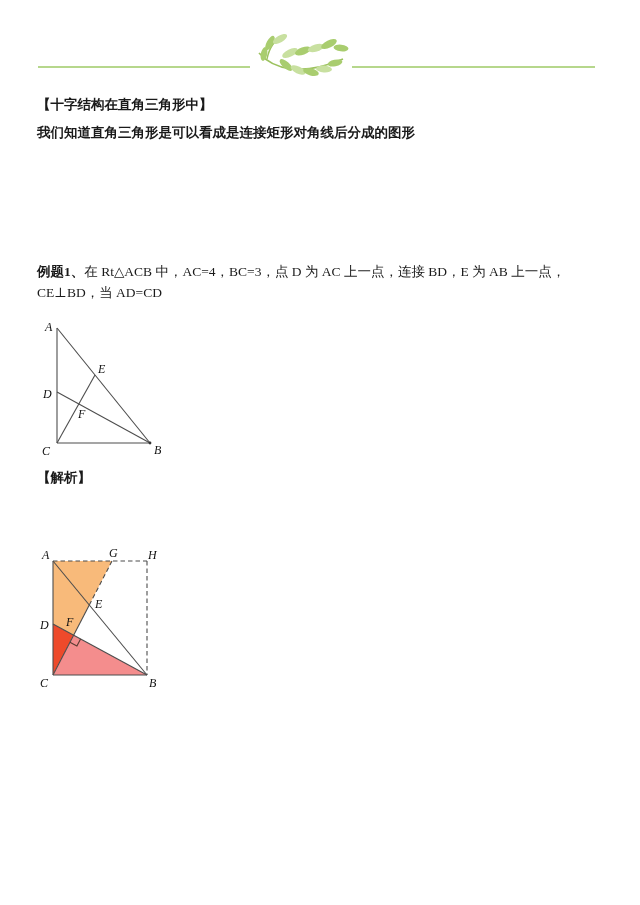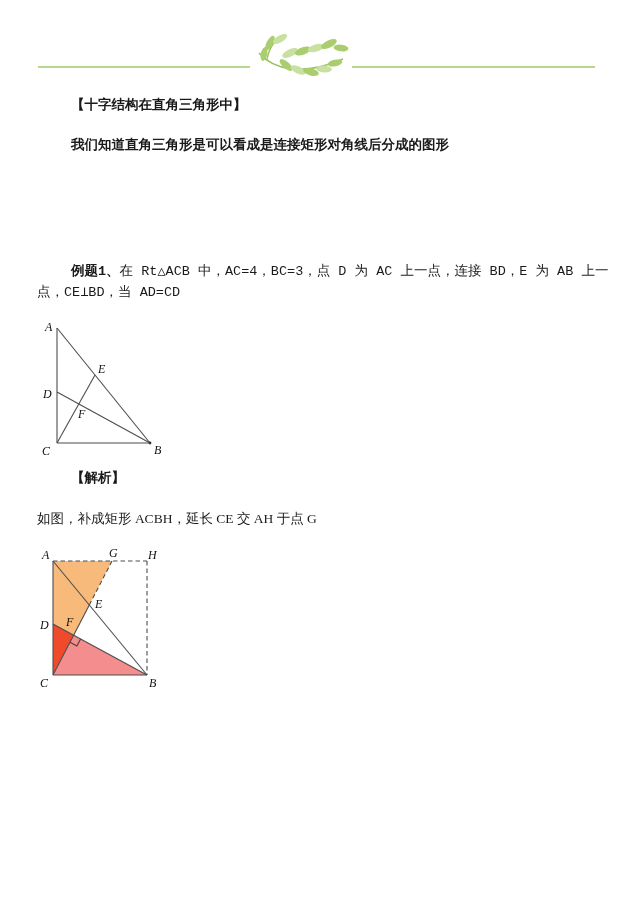--- a/index.html
+++ b/index.html
@@ -7,21 +7,21 @@
     position:relative;
     width:640px;height:905px;
     margin:0 auto;
     background:#ffffff;
     font-family:"Liberation Serif","DejaVu Serif",serif;
     color:#1a1a1a;
     overflow:hidden;
   }
   .abs{position:absolute;}
   .hline{height:2px;background:#b6d78c;}
-  .b{font-weight:bold;margin-left:34px;}
+  .b{font-weight:bold;}
   .txt{font-size:13.5px;line-height:20px;white-space:nowrap;}
   .para{font-size:13.5px;line-height:21px;white-space:normal;width:585px;}
   svg text{
     font-family:"Liberation Serif","DejaVu Serif",serif;
     font-style:italic;
     font-size:12px;
     fill:#111111;
   }
   .leaf{fill:#a9cd6f;}
   .leaf-light{fill:#c8e0a0;}
@@ -46,24 +46,24 @@
     <ellipse class="leaf" cx="96" cy="17" rx="7.5" ry="3.3" transform="rotate(6 96 17)"></ellipse>
     <ellipse class="leaf" cx="41" cy="34" rx="8" ry="3.5" transform="rotate(42 41 34)"></ellipse>
     <ellipse class="leaf-light" cx="53" cy="39" rx="8" ry="3.5" transform="rotate(26 53 39)"></ellipse>
     <ellipse class="leaf" cx="66" cy="41" rx="8" ry="3.5" transform="rotate(14 66 41)"></ellipse>
     <ellipse class="leaf-light" cx="79" cy="38" rx="8" ry="3.5" transform="rotate(4 79 38)"></ellipse>
     <ellipse class="leaf" cx="90" cy="32" rx="7.5" ry="3.3" transform="rotate(-12 90 32)"></ellipse>
   </svg>
 
   <div class="abs txt b" style="left:37px;top:95px;">【十字结构在直角三角形中】</div>
 
-  <div class="abs txt b" style="left:37px;top:135px;">我们知道直角三角形是可以看成是连接矩形对角线后分成的图形</div>
+  <div class="abs txt b" style="left:37px;top:123px;">我们知道直角三角形是可以看成是连接矩形对角线后分成的图形</div>
 
 
-  <div class="abs para" style="left:37px;top:261px;font-family:Liberation Mono, monospace;">
+  <div class="abs para" style="left:37px;top:261px;">
     <span class="b">例题1、</span><span>在 Rt△ACB 中，AC=4，BC=3，点 D 为 AC 上一点，连接 BD，E 为 AB 上一点，CE⊥BD，当 AD=CD</span>
   </div>
 
   <svg class="abs" style="left:35px;top:315px;" width="145" height="152" viewBox="0 0 145 152">
     <g stroke="#4d4d4d" stroke-width="1.1" fill="none">
       <line x1="22" y1="13" x2="22" y2="128"></line>
       <line x1="22" y1="128" x2="115" y2="128"></line>
       <line x1="22" y1="13" x2="115" y2="128"></line>
       <line x1="22" y1="77" x2="115" y2="128"></line>
       <line x1="22" y1="128" x2="60" y2="60"></line>
@@ -72,21 +72,20 @@
     <text x="10" y="16">A</text>
     <text x="8" y="83">D</text>
     <text x="63" y="58">E</text>
     <text x="43" y="103">F</text>
     <text x="7" y="140">C</text>
     <text x="119" y="139">B</text>
   </svg>
 
   <div class="abs txt b" style="left:37px;top:468px;">【解析】</div>
 
-  <div class="abs txt" style="left:37px;top:509px;">如图，补成矩形 ACBH，延长 CE 交 AH 于点 G</div>
 
   <svg class="abs" style="left:30px;top:545px;" width="150" height="152" viewBox="0 0 150 152">
 
     <polygon points="23,16 82,16 43.6,90.2 23,79" fill="#f8ba7a"></polygon>
     <polygon points="23,79 43.6,90.2 23,130" fill="#ee4a2b"></polygon>
     <polygon points="23,130 43.6,90.2 117,130" fill="#f48d8d"></polygon>
 
     <g stroke="#4d4d4d" stroke-width="1.1" fill="none" stroke-dasharray="4.5,3">
       <line x1="23" y1="16" x2="117" y2="16"></line>
       <line x1="117" y1="16" x2="117" y2="130"></line>

